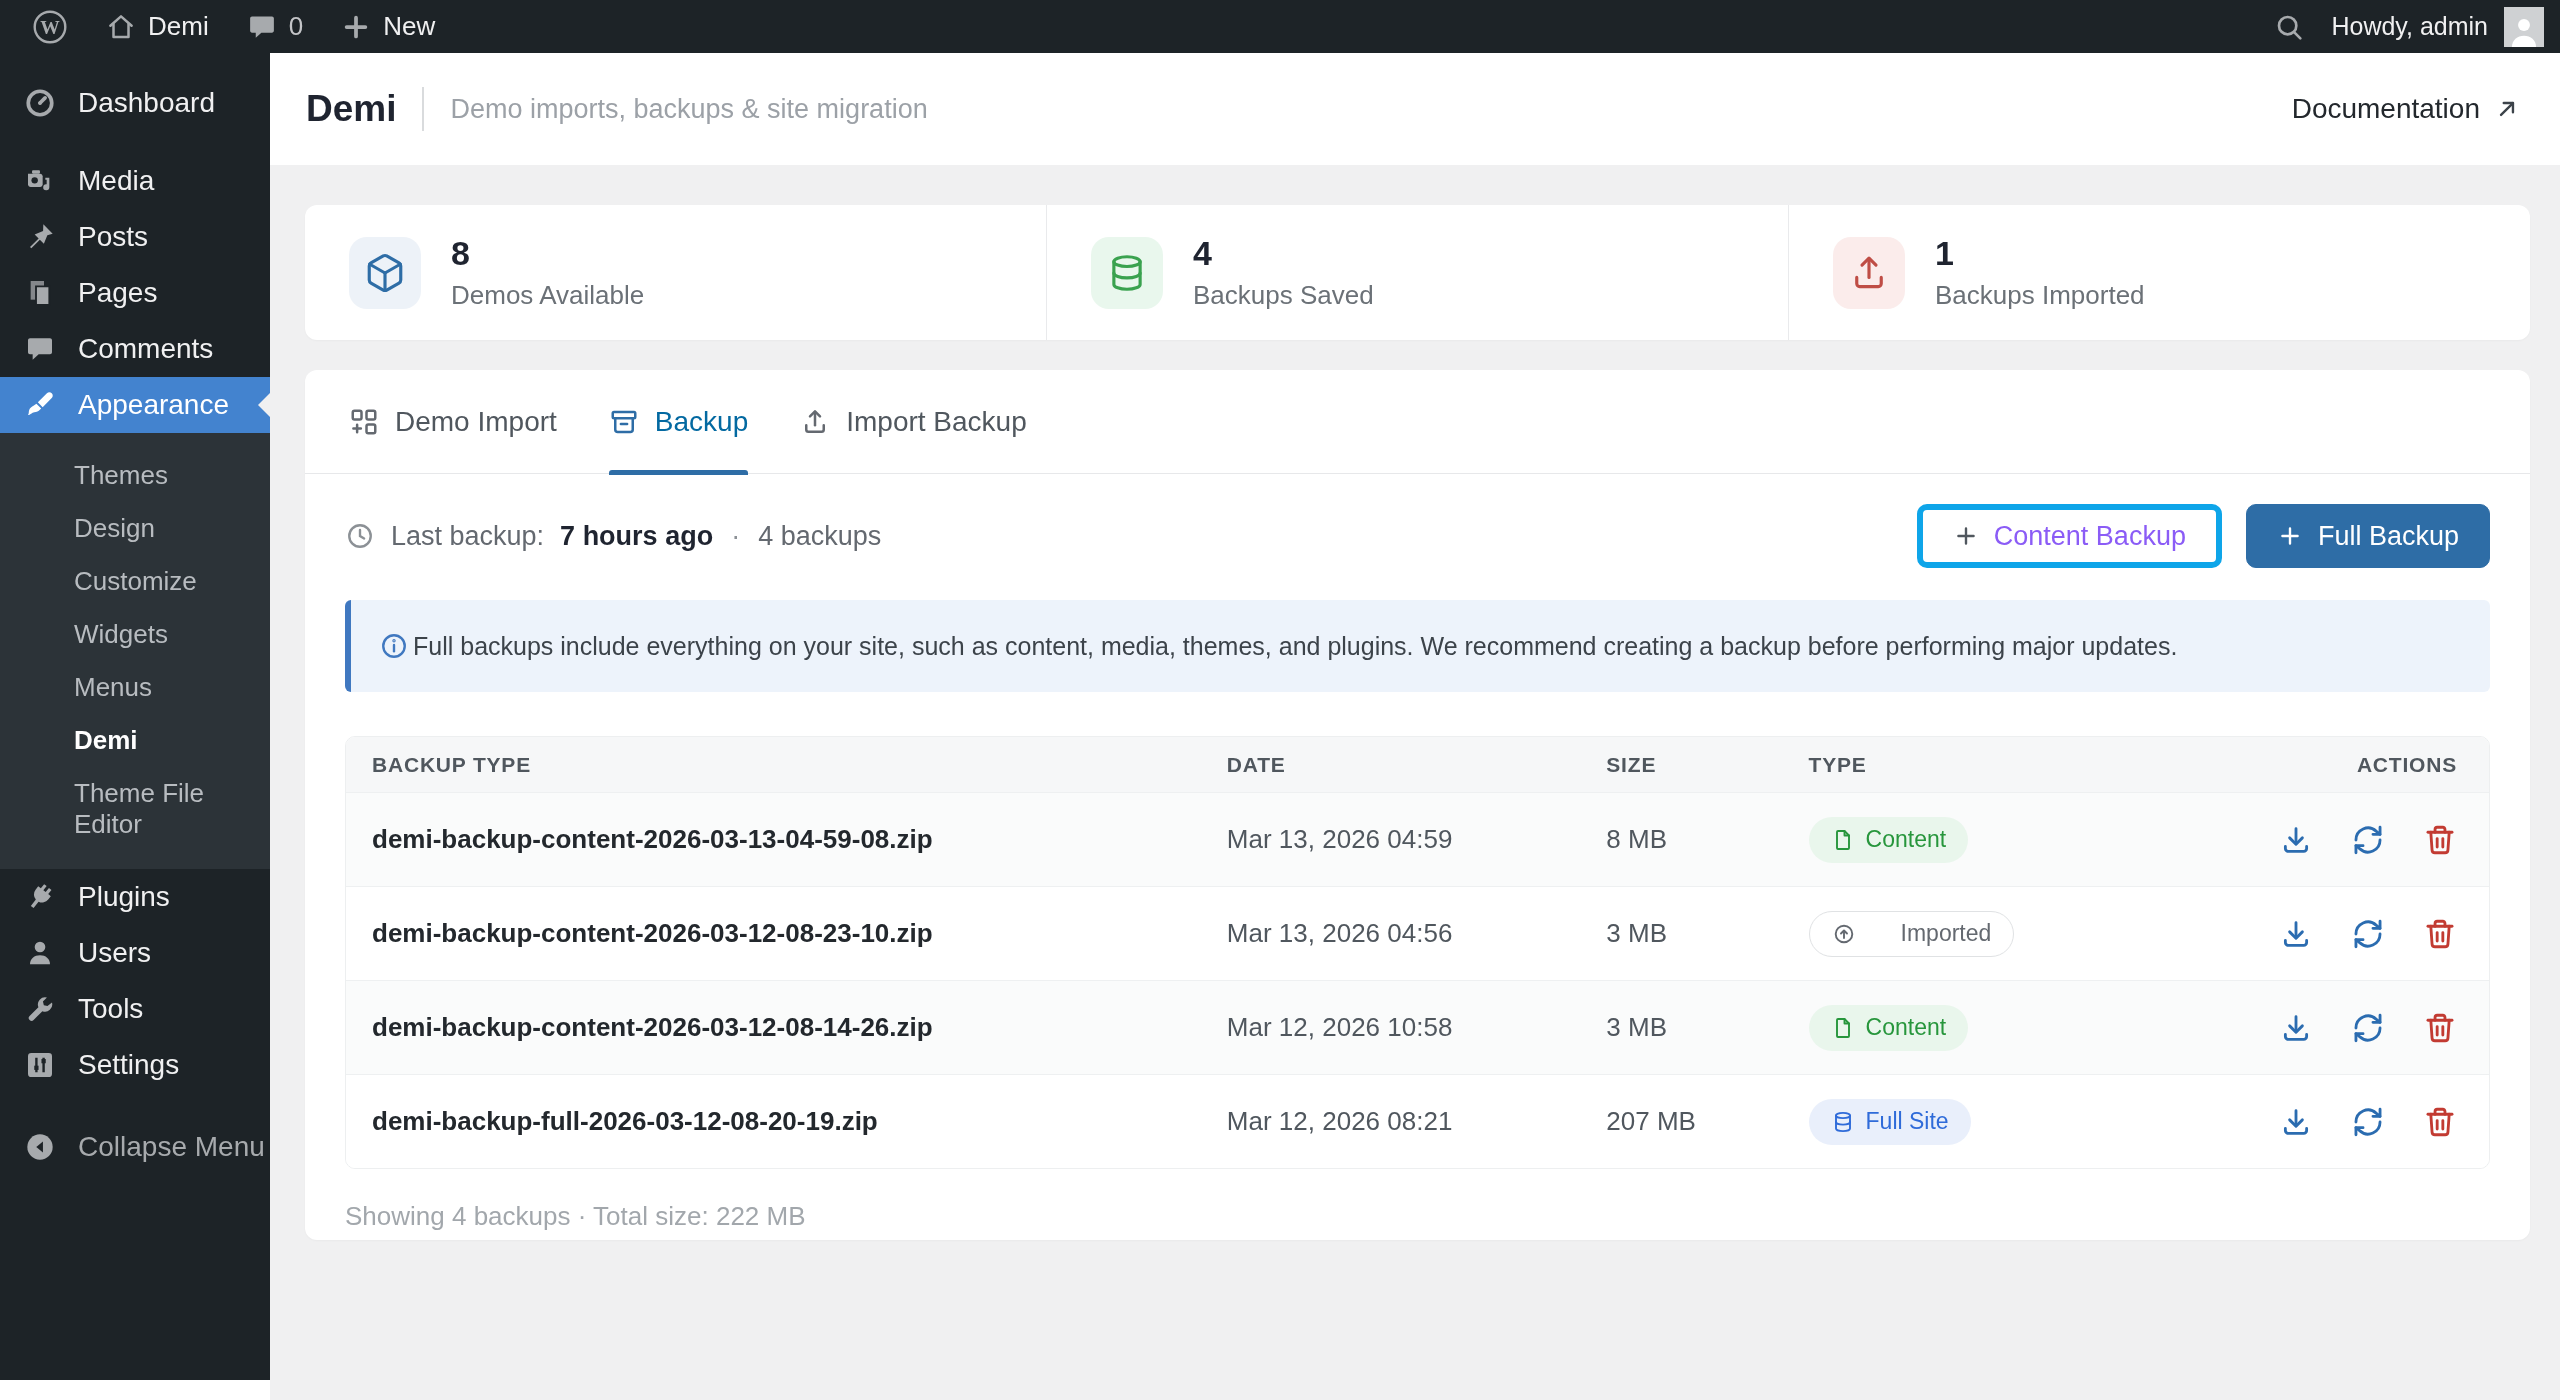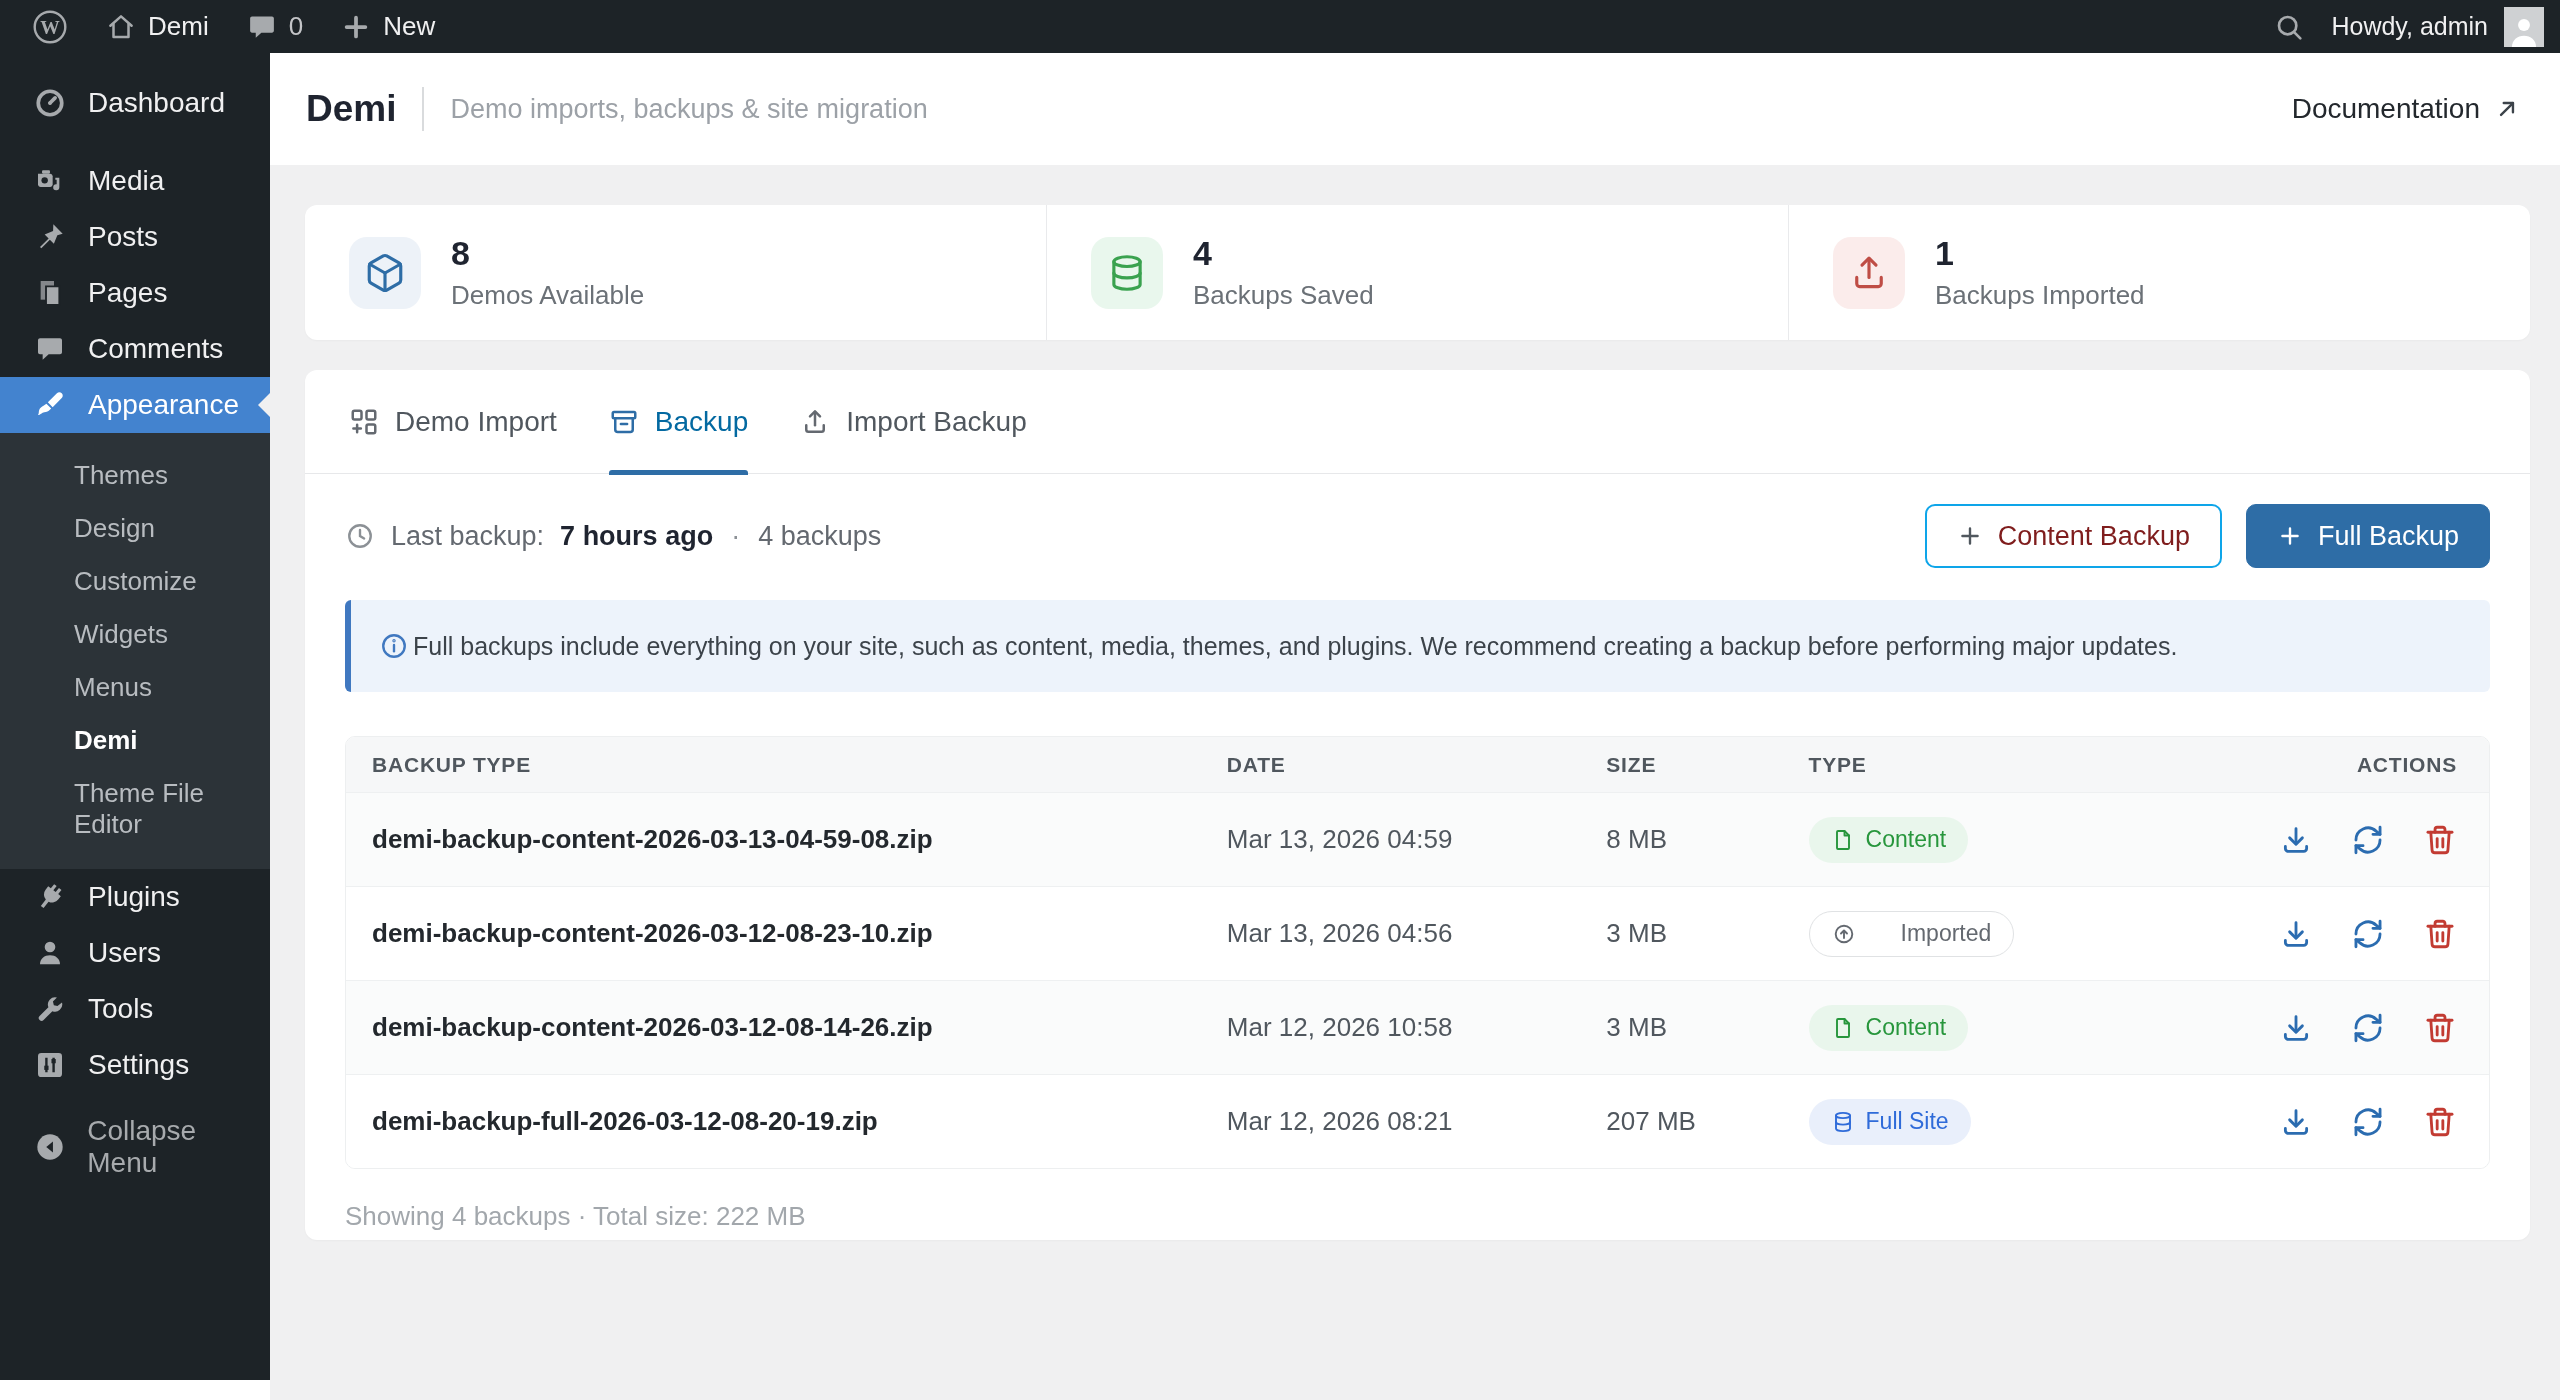--- a/index.html
+++ b/index.html
@@ -14,21 +14,21 @@
   .ab-item { display:flex; align-items:center; gap:12px; color:#f0f0f1; font-size:26px; padding:0 14px; height:53px; cursor:pointer; }
   .ab-item .icon { color:#a7aaad; }
   .ab-count { color:#c3c4c7; }
   .ab-right { margin-left:auto; display:flex; align-items:center; gap:26px; }
   .ab-howdy { display:flex; align-items:center; gap:16px; color:#f0f0f1; font-size:25px; }
   .avatar { width:40px; height:40px; background:#cfd1d3; display:flex; align-items:flex-end; justify-content:center; overflow:hidden; }
 
   
   .sidebar { position:absolute; top:53px; left:0; width:270px; height:1327px; background:#1d2327; z-index:40; }
   .sidebar-strip { position:absolute; top:1380px; left:0; width:270px; height:20px; background:#ffffff; }
-  .menu-item { display:flex; align-items:center; gap:20px; height:56px; padding:0 0 0 32px; color:#f0f0f1;
+  .menu-item { display:flex; align-items:center; gap:20px; height:56px; padding:0 0 0 22px; color:#f0f0f1;
     font-size:28px; cursor:pointer; position:relative; }
   .menu-item .icon { color:#a7aaad; width:36px; display:flex; justify-content:center; }
   .menu-gap { height:22px; }
   .menu-item.active { background:#4383cf; color:#fff; }
   .menu-item.active .icon { color:#fff; }
   .menu-arrow { position:absolute; right:0; top:50%; transform:translateY(-50%); width:0; height:0;
     border-top:12px solid transparent; border-bottom:12px solid transparent; border-right:12px solid #f0f0f1; }
   .submenu { background:#2c3338; padding:16px 0 18px 0; }
   .submenu-item { display:block; padding:11px 0 11px 74px; color:#b8bcc0; font-size:26px; cursor:pointer; }
   .submenu-item.current { color:#ffffff; font-weight:700; }
@@ -68,21 +68,21 @@
   .tab.active::after { content:""; position:absolute; left:0; right:0; bottom:-1px; height:5px; background:#2e6da6; border-radius:3px 3px 0 0; }
 
   .toolbar { display:flex; align-items:center; padding:30px 40px 0 40px; }
   .toolbar-info { display:flex; align-items:center; gap:16px; font-size:27px; color:#646970; }
   .toolbar-info .icon { color:#8c9196; }
   .tb-strong { color:#1f2430; font-weight:700; }
   .tb-sep { color:#8c9196; padding:0 2px; }
   .toolbar-actions { margin-left:auto; display:flex; gap:24px; }
   .btn { display:flex; align-items:center; gap:15px; height:64px; padding:0 30px; border-radius:10px;
     font-size:27px; font-weight:500; cursor:pointer; font-family:inherit; }
-  .btn-secondary { background:#fff; border:2px solid #0ea5e9; color:#7f1d1d; }
+  .btn-secondary { background:#fff; border:6px solid #0ea5e9; color:#8b5cf6; }
   .btn-primary { background:#2e6da6; border:1px solid #2e6da6; color:#fff; }
 
   .banner { margin:32px 40px 0 40px; background:#edf3fb; border-left:6px solid #4078c0; border-radius:6px;
     display:flex; align-items:center; gap:4px; padding:31px 28px; }
   .banner .icon { color:#4078c0; flex:none; }
   .banner-text { font-size:25px; color:#3c434a; }
 
   
   .table { margin:44px 40px 0 40px; border:1px solid #edeff0; border-radius:10px; overflow:hidden; }
   .tr { display:grid; grid-template-columns:41% 18.2% 9.7% 16% auto; align-items:center; padding:0 32px 0 26px; }

